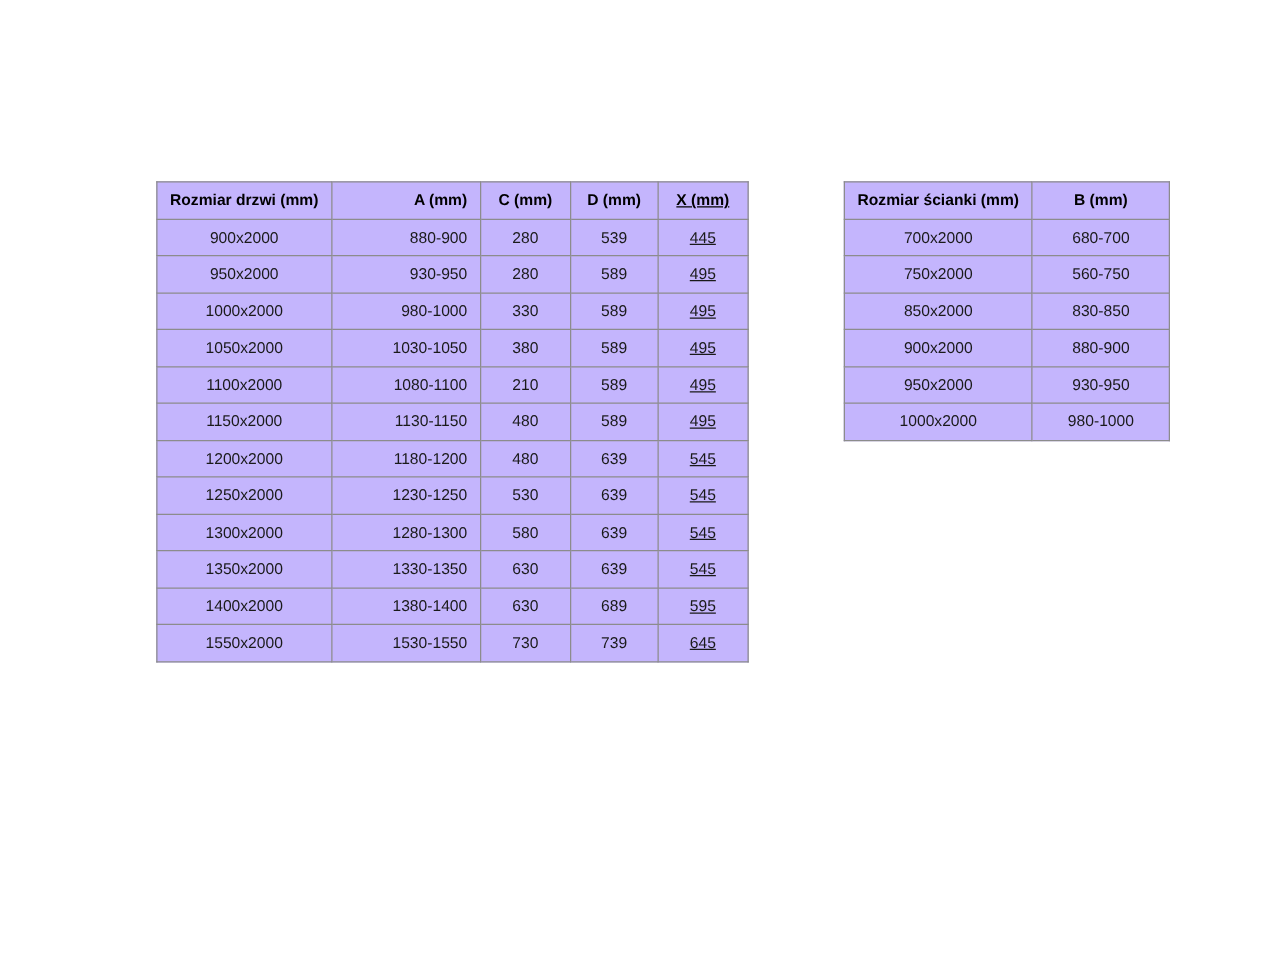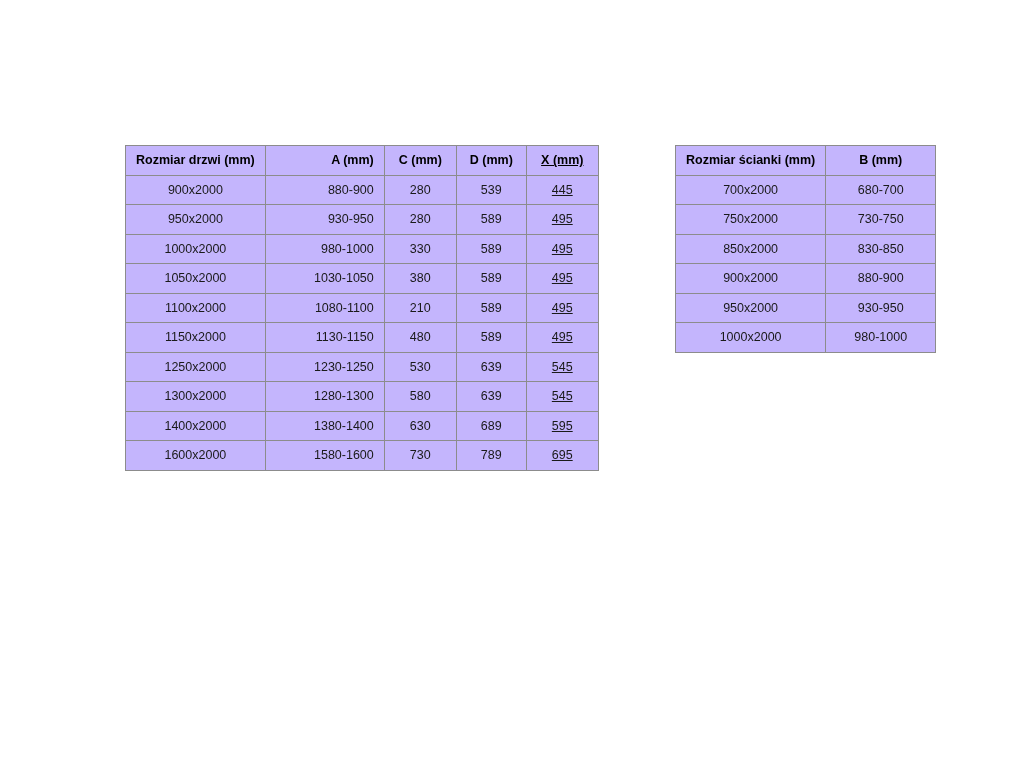--- a/index.html
+++ b/index.html
@@ -96,65 +96,79 @@
           <td class="c4">495</td>
         </tr>
         <tr>
           <td class="c0">1150x2000</td>
           <td class="c1">1130-1150</td>
           <td class="c2">480</td>
           <td class="c3">589</td>
           <td class="c4">495</td>
         </tr>
         <tr>
+          <td class="c0">1200x2000</td>
+          <td class="c1">1180-1200</td>
+          <td class="c2">480</td>
+          <td class="c3">639</td>
+          <td class="c4">545</td>
+        </tr>
+        <tr>
           <td class="c0">1250x2000</td>
           <td class="c1">1230-1250</td>
           <td class="c2">530</td>
           <td class="c3">639</td>
           <td class="c4">545</td>
         </tr>
         <tr>
           <td class="c0">1300x2000</td>
           <td class="c1">1280-1300</td>
           <td class="c2">580</td>
           <td class="c3">639</td>
           <td class="c4">545</td>
         </tr>
         <tr>
+          <td class="c0">1350x2000</td>
+          <td class="c1">1330-1350</td>
+          <td class="c2">630</td>
+          <td class="c3">639</td>
+          <td class="c4">545</td>
+        </tr>
+        <tr>
           <td class="c0">1400x2000</td>
           <td class="c1">1380-1400</td>
           <td class="c2">630</td>
           <td class="c3">689</td>
           <td class="c4">595</td>
         </tr>
         <tr>
-          <td class="c0">1600x2000</td>
-          <td class="c1">1580-1600</td>
+          <td class="c0">1550x2000</td>
+          <td class="c1">1530-1550</td>
           <td class="c2">730</td>
-          <td class="c3">789</td>
-          <td class="c4">695</td>
+          <td class="c3">739</td>
+          <td class="c4">645</td>
         </tr>
       </tbody>
   </table>
 
   <table class="walls-table">
     <thead>
         <tr>
           <th class="c0">Rozmiar ścianki (mm)</th>
           <th class="c1">B (mm)</th>
         </tr>
       </thead>
     <tbody>
         <tr>
           <td class="c0">700x2000</td>
           <td class="c1">680-700</td>
         </tr>
         <tr>
           <td class="c0">750x2000</td>
-          <td class="c1">730-750</td>
+          <td class="c1">560-750</td>
         </tr>
         <tr>
           <td class="c0">850x2000</td>
           <td class="c1">830-850</td>
         </tr>
         <tr>
           <td class="c0">900x2000</td>
           <td class="c1">880-900</td>
         </tr>
         <tr>

